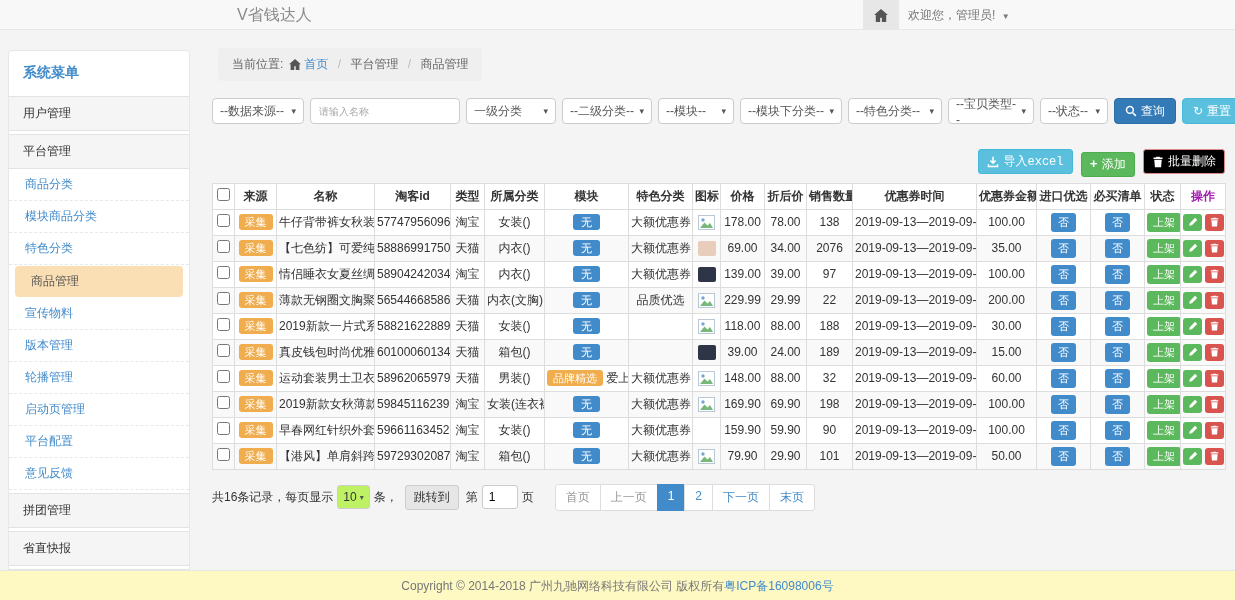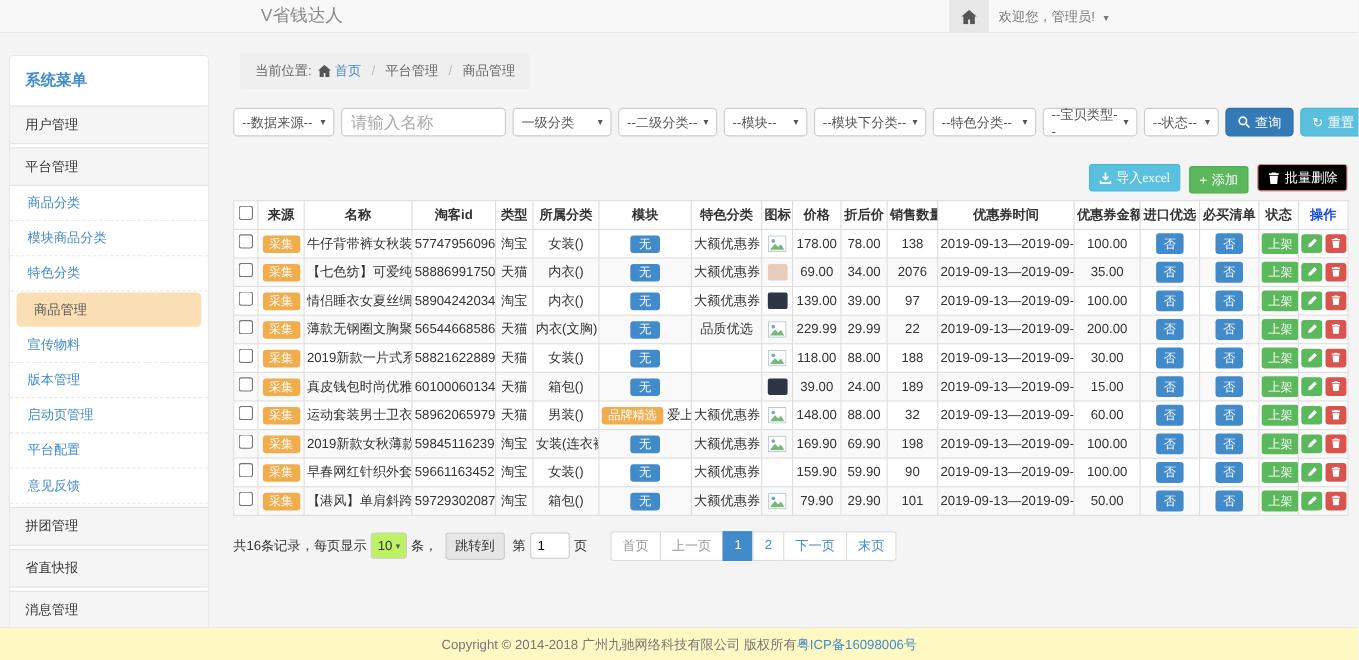--- a/index.html
+++ b/index.html
@@ -39,43 +39,43 @@
   .breadcrumb .bc-home { color:#428bca; cursor:pointer; }
   .breadcrumb .sep { color:#bbb; margin:0 6px; }
   .bc-home-icon { vertical-align:-2px; margin:0 3px 0 6px; }
 
   .filter-bar { display:flex; align-items:center; gap:6px; margin-top:17px; }
   .fselect { height:26px; border:1px solid #ccc; border-radius:4px; background:#fff;
     padding:0 7px; display:flex; align-items:center; justify-content:space-between;
     color:#555; cursor:pointer; flex:none; }
   .sel-caret { font-size:9px; color:#555; font-weight:normal; margin-left:4px; }
   .finput { width:150px; height:26px; border:1px solid #ccc; border-radius:4px;
-    padding:0 8px; font-size:15px; color:#333; font-family:inherit; flex:none; }
+    padding:0 8px; font-size:10px; color:#333; font-family:inherit; flex:none; }
   .finput::placeholder { color:#aaa; }
   .btn { border-radius:4px; font-size:12px; font-family:inherit; cursor:pointer;
     color:#fff; display:inline-flex; align-items:center; gap:4px; }
   .btn-query { height:26px; padding:0 10px; background:#337ab7; border:1px solid #2e6da4; flex:none; }
   .btn-reset { height:26px; padding:0 10px; background:#5bc0de; border:1px solid #46b8da; flex:none; }
   .ic { width:12px; height:12px; }
 
   .toolbar { margin-top:25px; text-align:right; }
   .btn-sm { border-radius:3px; padding:3px 8px; font-size:12px; border:1px solid transparent;
-    color:#fff; cursor:pointer; font-family:Liberation Serif, serif; display:inline-flex; align-items:center; gap:4px; margin-left:5px; }
+    color:#fff; cursor:pointer; font-family:Liberation Mono, monospace; display:inline-flex; align-items:center; gap:4px; margin-left:5px; }
   .btn-import { background:#5bc0de; border-color:#46b8da; }
   .btn-add { background:#5cb85c; border-color:#4cae4c; }
   .btn-batch { background:#000000; border-color:#dd8a87; }
   .plus-ic { font-weight:bold; font-size:13px; line-height:1; }
 
   
   table { width:1013px; border-collapse:collapse; background:#fff; margin-top:6px; table-layout:fixed; }
   th, td { border:1px solid #ddd; padding:3px 2px; text-align:center; font-size:12px;
     overflow:hidden; white-space:nowrap; height:26px; }
   th { font-weight:bold; color:#333; background:#fff; }
   tbody tr:nth-child(even) td { background:#f9f9f9; }
-  .op-head { color:#1d4ed8; }
+  .op-head { color:#a21caf; }
   .badge-o { background:#f0ad4e; color:#fff; border-radius:3px; padding:2px 6px; font-size:11px; }
   .badge-b { background:#428bca; color:#fff; border-radius:3px; padding:2px 8px; font-size:11px; }
   .tbtn-blue { background:#428bca; color:#fff; border-radius:3px; padding:2px 7px; display:inline-block; cursor:pointer; font-size:11px; }
   .tbtn-green { background:#5cb85c; color:#fff; border-radius:3px; padding:2px 6px; display:inline-block; cursor:pointer; font-size:11px; }
   .op-btn { width:19px; height:17px; border:none; border-radius:3px; display:inline-flex;
     align-items:center; justify-content:center; cursor:pointer; padding:0; vertical-align:middle; }
   .op-edit { background:#5cb85c; margin-right:3px; }
   .op-del { background:#d9534f; }
   .thumb { width:18px; height:15px; display:inline-block; border-radius:2px; vertical-align:middle; }
   .thumb-light { background:#e9cdbc; }
@@ -126,20 +126,21 @@
   <div class="side-title">系统菜单</div>
   <div id="side-list">
       <div class="side-item group">用户管理</div>
       <div class="side-item group">平台管理</div>
       <div class="side-item sub">商品分类</div>
       <div class="side-item sub">模块商品分类</div>
       <div class="side-item sub">特色分类</div>
       <div class="side-item sub active">商品管理</div>
       <div class="side-item sub">宣传物料</div>
       <div class="side-item sub">版本管理</div>
+      <div class="side-item sub">轮播管理</div>
       <div class="side-item sub">启动页管理</div>
       <div class="side-item sub">平台配置</div>
       <div class="side-item sub">意见反馈</div>
       <div class="side-item group">拼团管理</div>
       <div class="side-item group">省直快报</div>
       <div class="side-item group">消息管理</div>
     </div>
 </aside>
 
 <main class="main">

